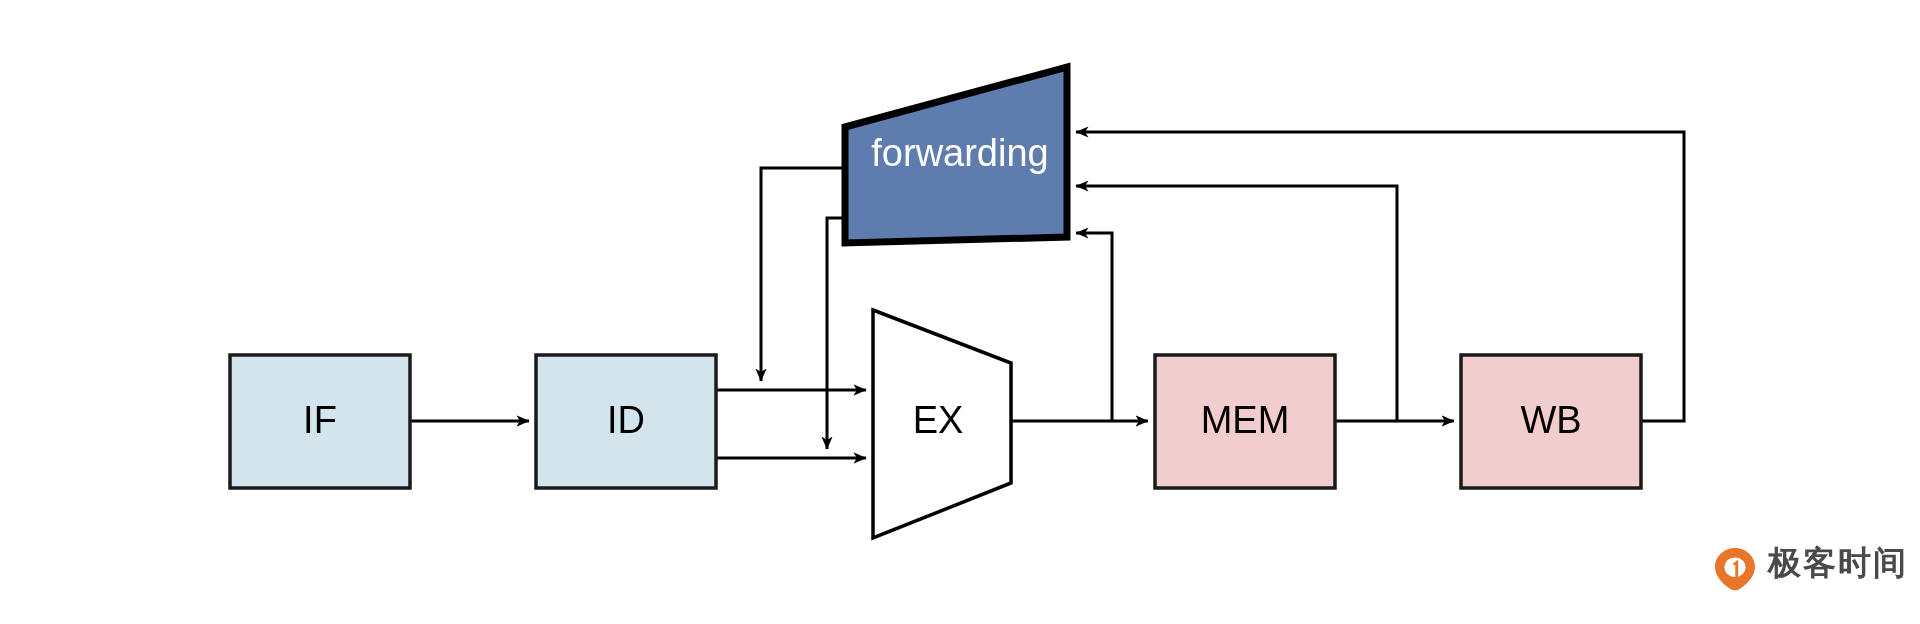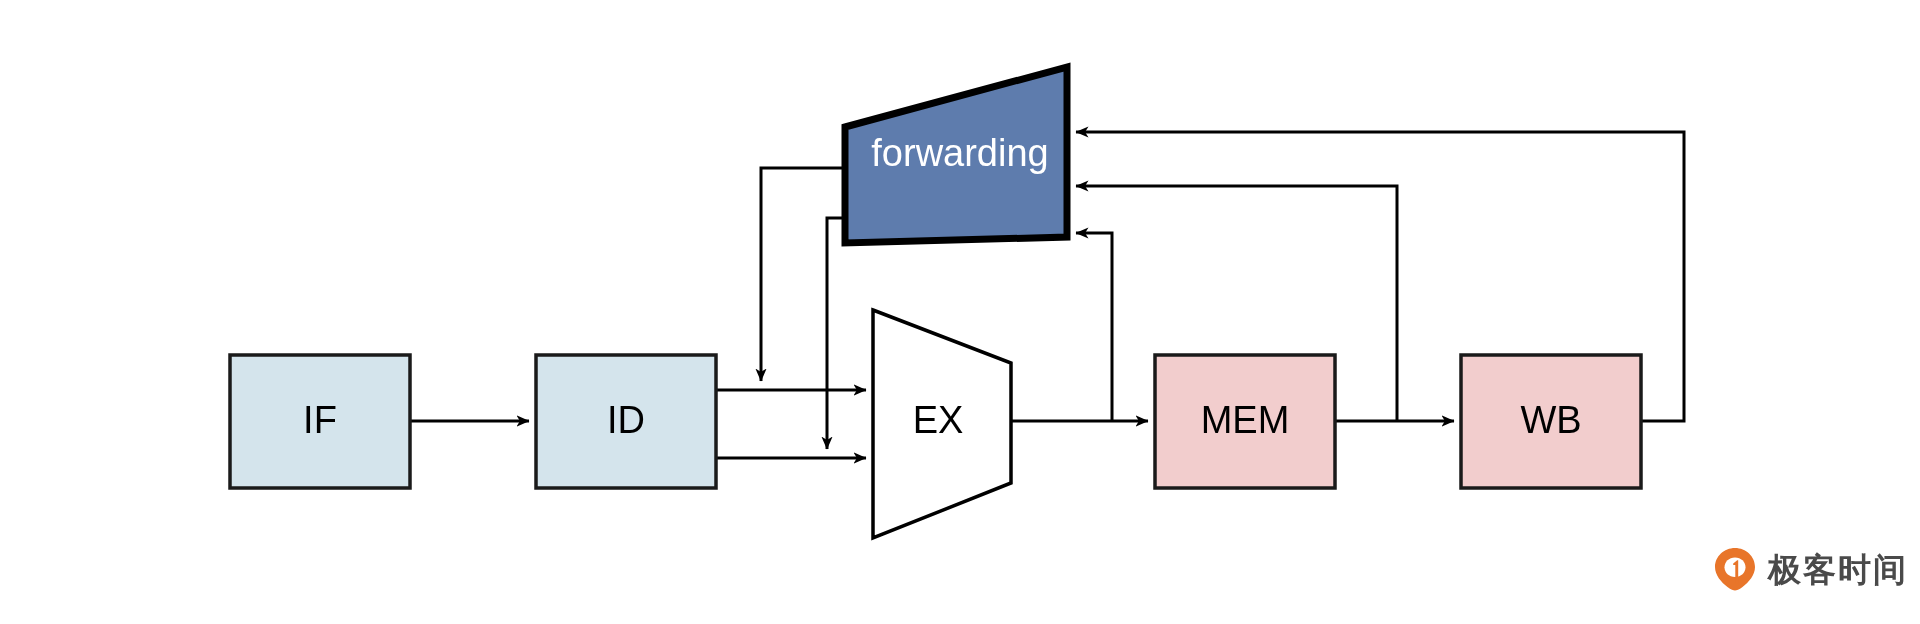--- a/index.html
+++ b/index.html
@@ -57,21 +57,21 @@
     stroke: #000000;
     stroke-width: 3.5;
     fill: #ffffff;
   }
   
   #watermark {
     position: absolute;
     left: 1712px;
     top: 546px;
     display: flex;
-    align-items: center;
+    align-items: flex-start;
     gap: 10px;
   }
   #watermark .mark-glyph {
     width: 46px;
     height: 46px;
     position: relative;
   }
   #watermark .mark-text {
     font-family: "DejaVu Sans", sans-serif;
     font-size: 33px;

